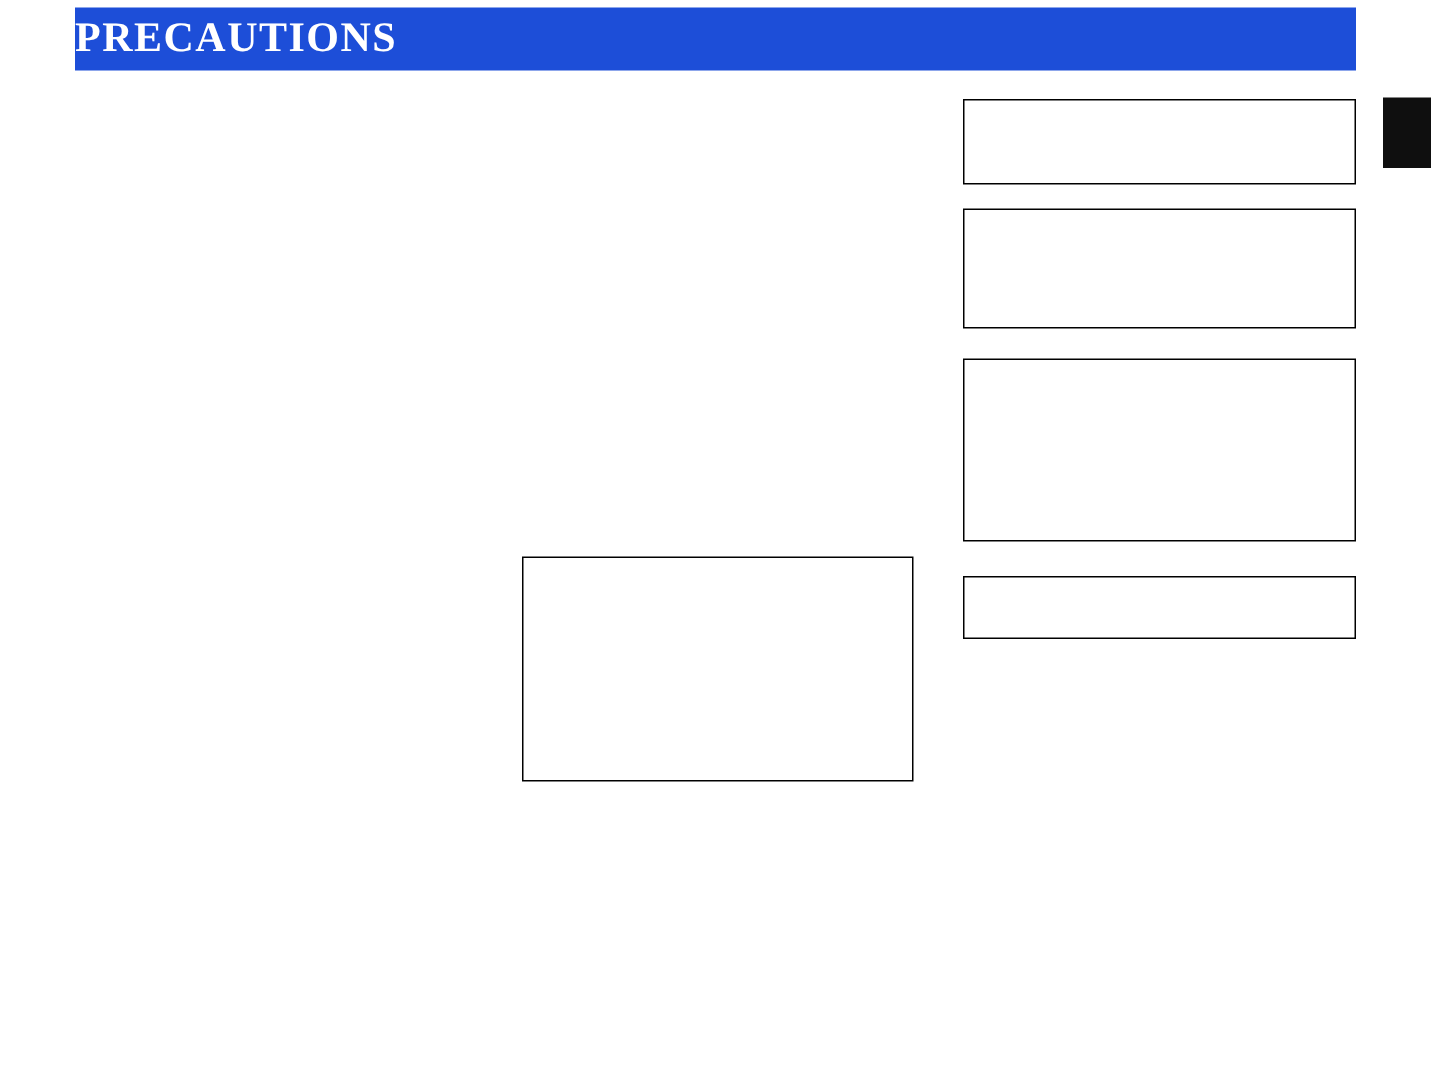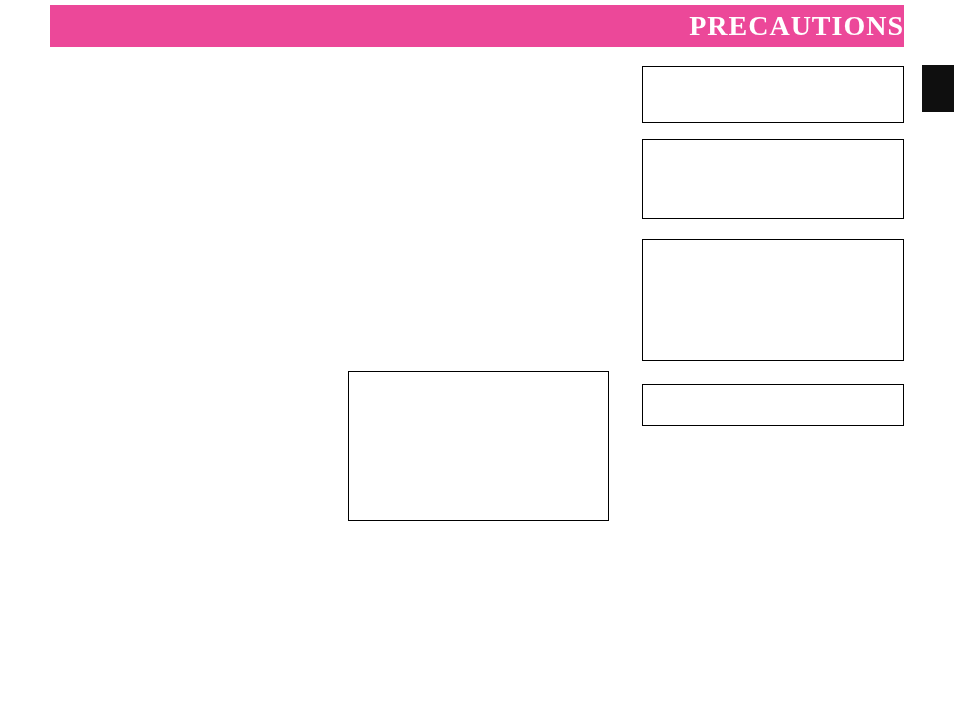--- a/index.html
+++ b/index.html
@@ -13,24 +13,24 @@
       background: #fff;
       position: relative;
       font-family: Georgia, 'Times New Roman', serif;
     }
     .header-bar {
       position: absolute;
       top: 5px;
       left: 50px;
       width: 854px;
       height: 42px;
-      background: #ec4899;
+      background: #1d4ed8;
       display: flex;
       align-items: center;
-      justify-content: flex-end;
+      justify-content: flex-start;
     }
     .header-title {
       color: #fff;
       font-weight: bold;
       font-size: 28px;
       letter-spacing: 1px;
       font-family: Georgia, 'Times New Roman', serif;
     }
     .side-tab {
       position: absolute;

